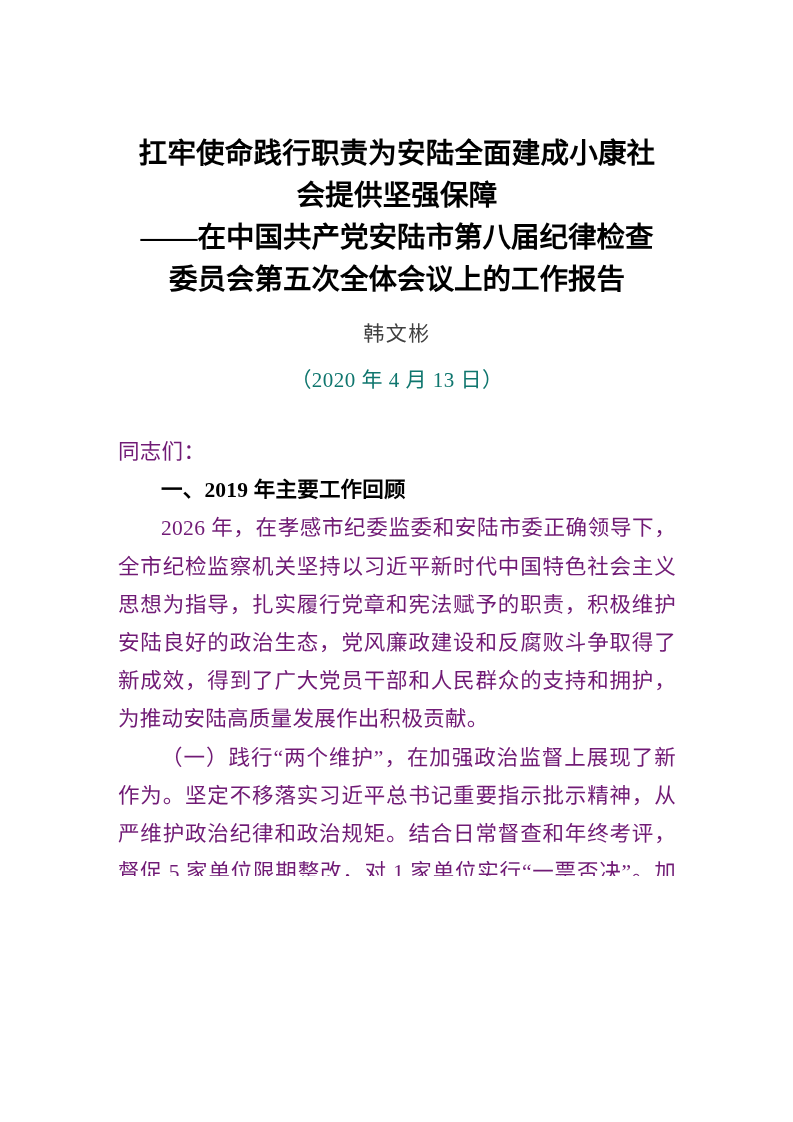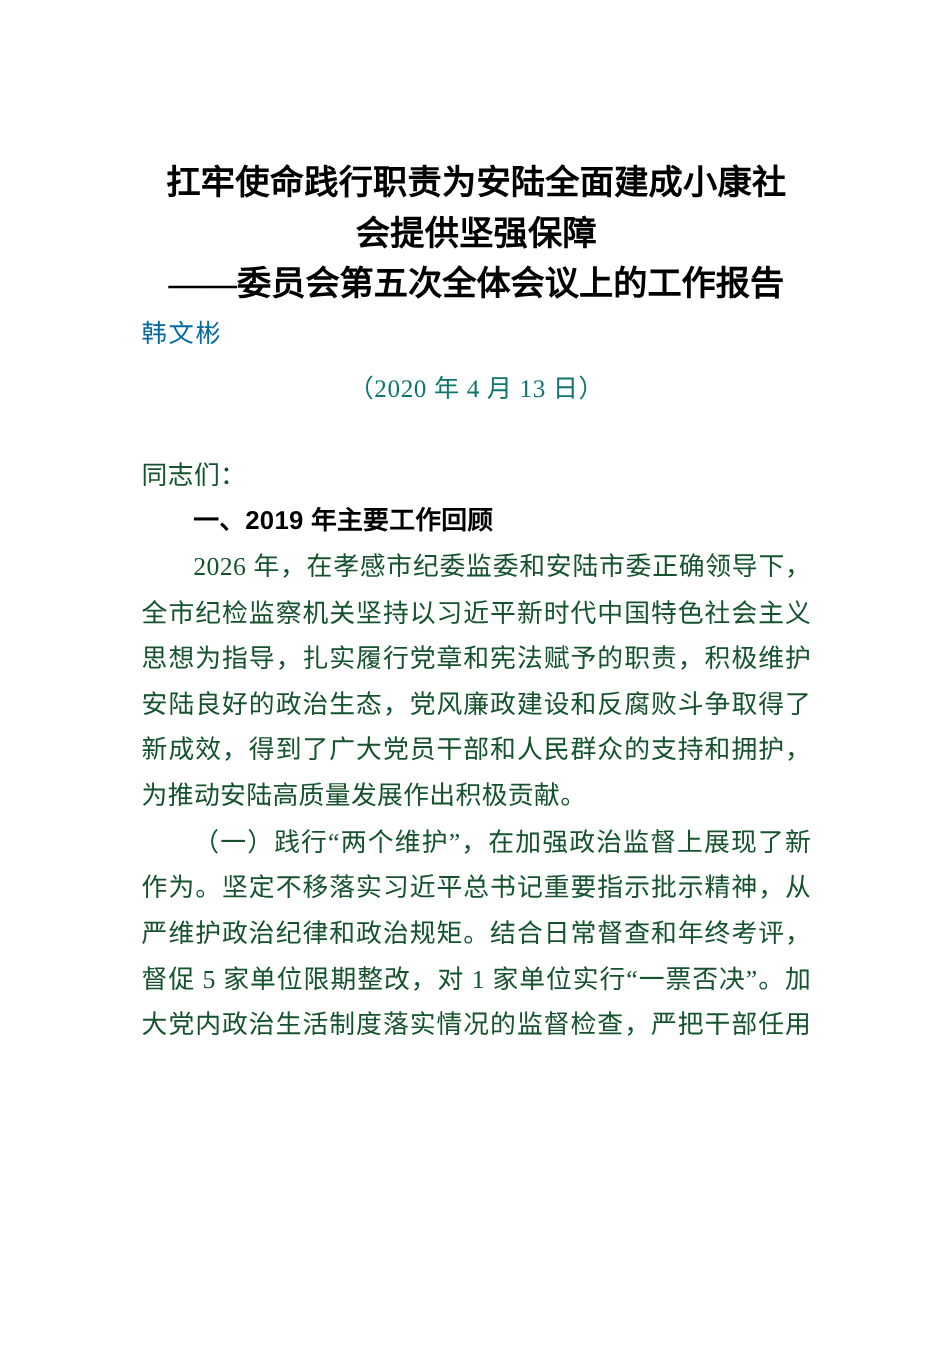--- a/index.html
+++ b/index.html
@@ -46,26 +46,27 @@
     color: #000000;
     white-space: nowrap;
   }
 
   .title-line.subtitle {
     letter-spacing: 0px;
   }
 
   
   .author-line {
-    text-align: left;
+    text-align: center;
     font-family: "Liberation Serif", "DejaVu Serif", serif;
     font-size: 21px;
     line-height: 38px;
+    margin-top: 14px;
     letter-spacing: 1.5px;
-    color: #0369a1;
+    color: #404040;
   }
 
   
   .date-line {
     text-align: center;
     font-family: "Liberation Serif", "DejaVu Serif", serif;
     font-size: 21px;
     line-height: 38px;
     margin-top: 8px;
     letter-spacing: 0.5px;
@@ -79,53 +80,54 @@
 
   p.para {
     margin: 0;
     font-family: "Liberation Serif", "DejaVu Serif", serif;
     font-size: 21.5px;
     line-height: 38.2px;
     text-align: justify;
     text-align-last: left;
     text-justify: inter-character;
     letter-spacing: 0.3px;
-    color: #14532d;
+    color: #701a75;
     word-break: break-all;
   }
 
   p.para.indent {
     text-indent: 2em;
   }
 
   p.salutation {
     text-indent: 0;
   }
 
   h2.section-heading {
     margin: 0;
-    font-family: Liberation Sans, sans-serif;
+    font-family: Liberation Serif, serif;
     font-weight: bold;
     font-size: 21.5px;
     line-height: 38.2px;
     text-indent: 2em;
     letter-spacing: 0.2px;
     color: #000000;
   }
 </style>
 </head>
 <body>
 
 <div class="page">
   <div class="content">
 
     <div class="title-block">
       <div class="title-line">扛牢使命践行职责为安陆全面建成小康社</div>
       <div class="title-line">会提供坚强保障</div>
-      <div class="title-line subtitle">——委员会第五次全体会议上的工作报告</div>
+      <div class="title-line subtitle">——在中国共产党安陆市第八届纪律检查</div>
+      <div class="title-line subtitle">委员会第五次全体会议上的工作报告</div>
     </div>
 
     <div class="author-line">韩文彬</div>
 
     <div class="date-line">（2020 年 4 月 13 日）</div>
 
     <div class="body-block">
       <p class="para salutation">同志们：</p>
       <h2 class="section-heading">一、2019 年主要工作回顾</h2>
       <p class="para indent">2026 年，在孝感市纪委监委和安陆市委正确领导下，全市纪检监察机关坚持以习近平新时代中国特色社会主义思想为指导，扎实履行党章和宪法赋予的职责，积极维护安陆良好的政治生态，党风廉政建设和反腐败斗争取得了新成效，得到了广大党员干部和人民群众的支持和拥护，为推动安陆高质量发展作出积极贡献。</p>

